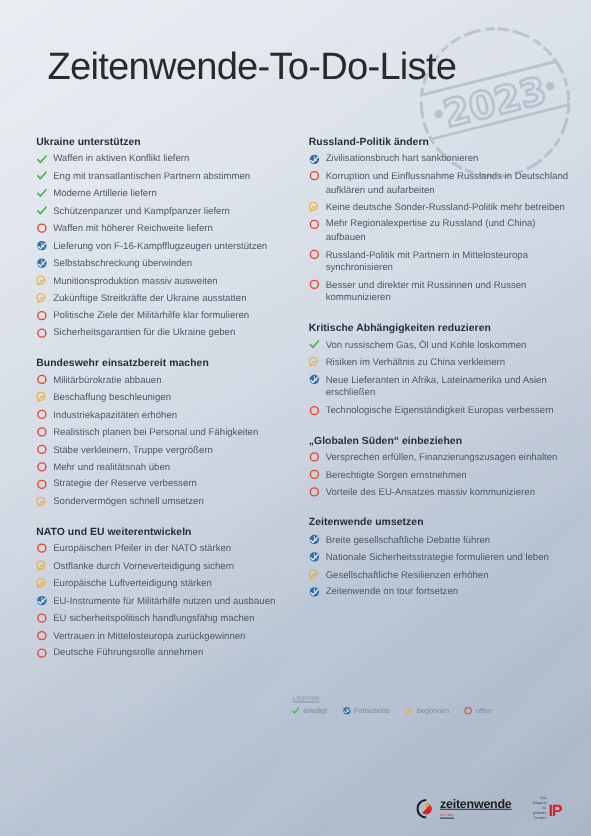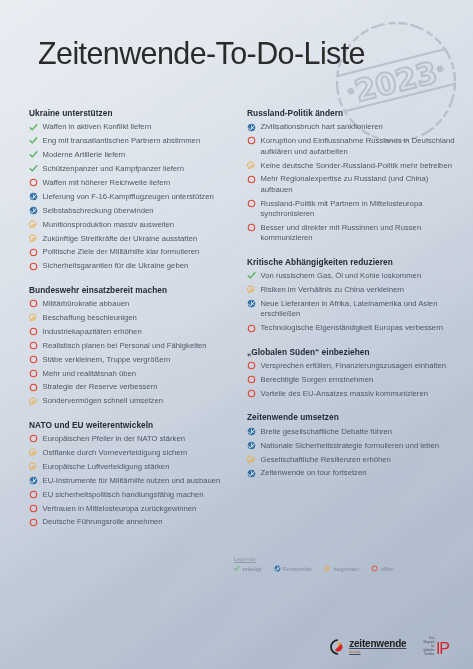--- a/index.html
+++ b/index.html
@@ -120,21 +120,21 @@
   }
   .logo-zw { display: flex; align-items: center; gap: 3px; text-decoration: underline; }
   .zw-mark { width: 16px; height: 16px; }
   .zw-text { display: flex; flex-direction: column; line-height: 1; }
   .zw-name { font-size: 10px; font-weight: bold; color: #1d1d1d; letter-spacing: -0.2px; }
   .zw-sub  { font-size: 3.2px; color: #c8441f; margin-top: 1.5px; letter-spacing: 0.2px; }
 
   .logo-ip { display: flex; align-items: flex-end; gap: 1.5px; }
   .ip-lines { display: flex; flex-direction: column; align-items: flex-end; gap: 0.6px; padding-bottom: 1px; }
   .ip-lines span { font-size: 2.9px; color: #444c57; line-height: 3.4px; }
-  .ip-mark { font-size: 16px; font-weight: normal; color: #d8232a; line-height: 17px; letter-spacing: -1px; }
+  .ip-mark { font-size: 13px; font-weight: bold; color: #d8232a; line-height: 17px; letter-spacing: -1px; }
 </style>
 </head>
 <body>
 
 <div class="sheen"></div>
 
 <div class="stamp">
   <svg viewBox="0 0 128 128" xmlns="http://www.w3.org/2000/svg">
     <defs>
       <clipPath id="stampclip">

